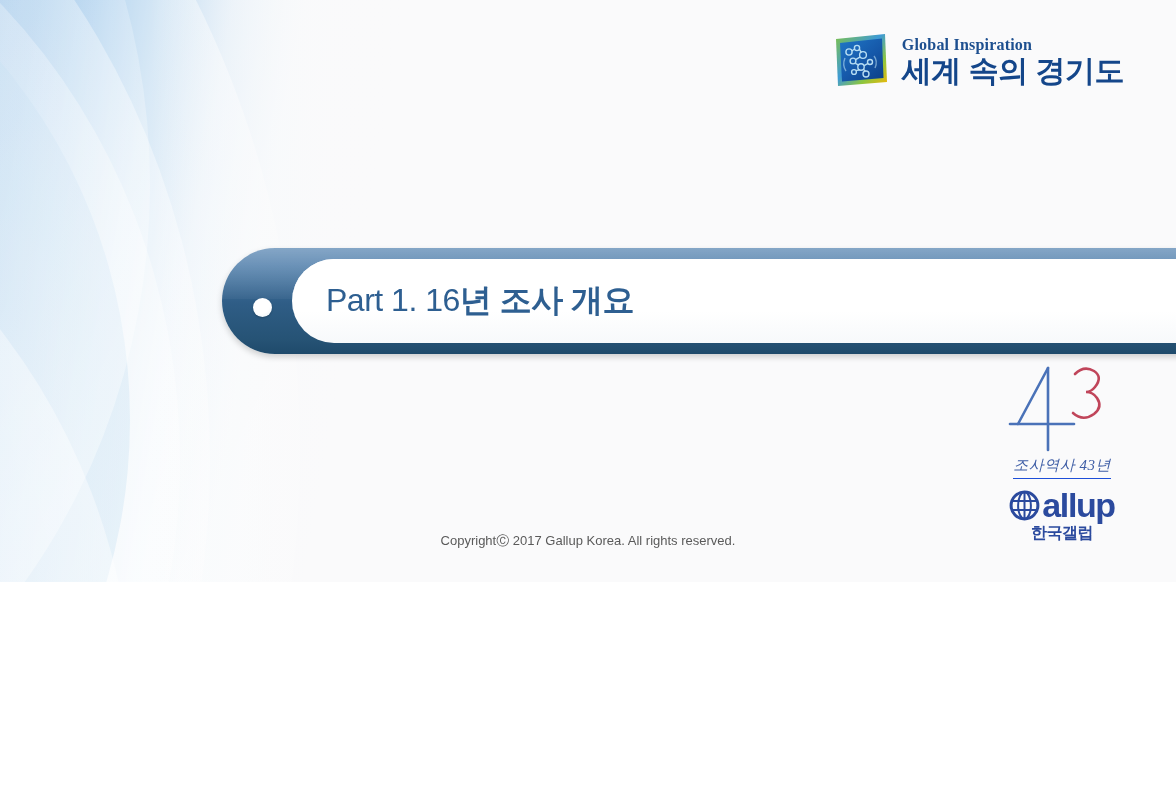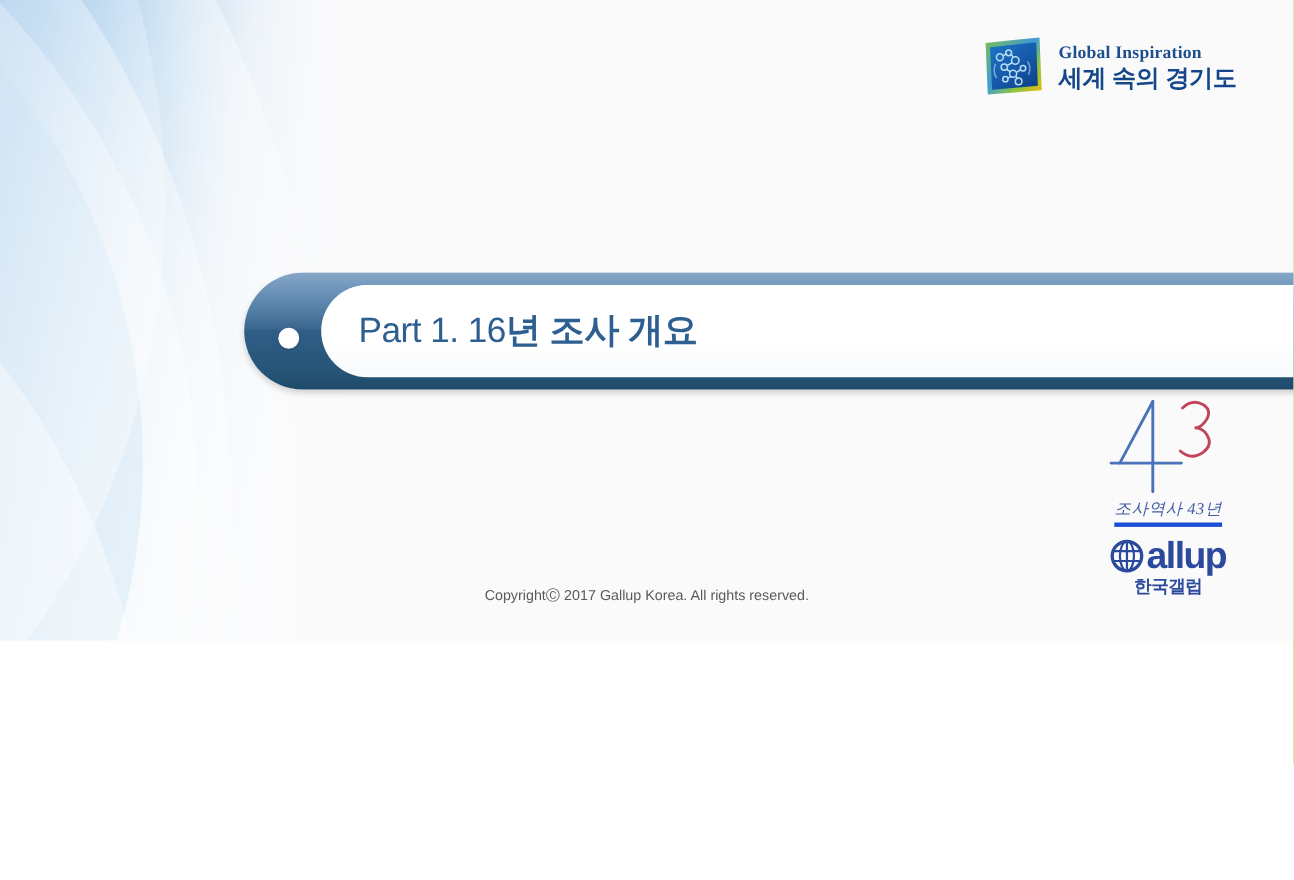--- a/index.html
+++ b/index.html
@@ -9,21 +9,21 @@
   }
   body {
     font-family: "Liberation Sans", sans-serif;
   }
 
   .slide {
     position: relative;
     width: 1176px;
     height: 582px;
     overflow: hidden;
-    background: #84cc16;
+    background: #bef264;
   }
 
   
   .bg-layer {
     position: absolute;
     inset: 0;
     overflow: hidden;
     pointer-events: none;
   }
   .bg-base {
@@ -120,21 +120,21 @@
     font-family: "Liberation Serif", serif;
     font-weight: 700;
     font-size: 16px;
     color: #1d4f8f;
     letter-spacing: 0.2px;
     margin-bottom: 3px;
   }
   .gg-kor {
     font-family: "Liberation Sans", sans-serif;
     font-weight: 700;
-    font-size: 22px;
+    font-size: 30px;
     color: #14468a;
     letter-spacing: -0.5px;
     white-space: nowrap;
   }
 
   
   .title-bar {
     position: absolute;
     left: 222px;
     top: 248px;
@@ -209,21 +209,21 @@
     margin: 0 auto 2px auto;
     width: 120px;
   }
   .g43-script {
     font-family: "Liberation Serif", serif;
     font-style: italic;
     font-size: 15px;
     color: #3f5ea6;
     letter-spacing: 0.5px;
     padding-bottom: 3px;
-    border-bottom: 4px solid #1d4ed8;
+    border-bottom: 1px solid #1d4ed8;
     display: inline-block;
     margin-bottom: 9px;
     white-space: nowrap;
   }
   .gallup-mark {
     display: flex;
     align-items: center;
     justify-content: center;
     gap: 2px;
   }

